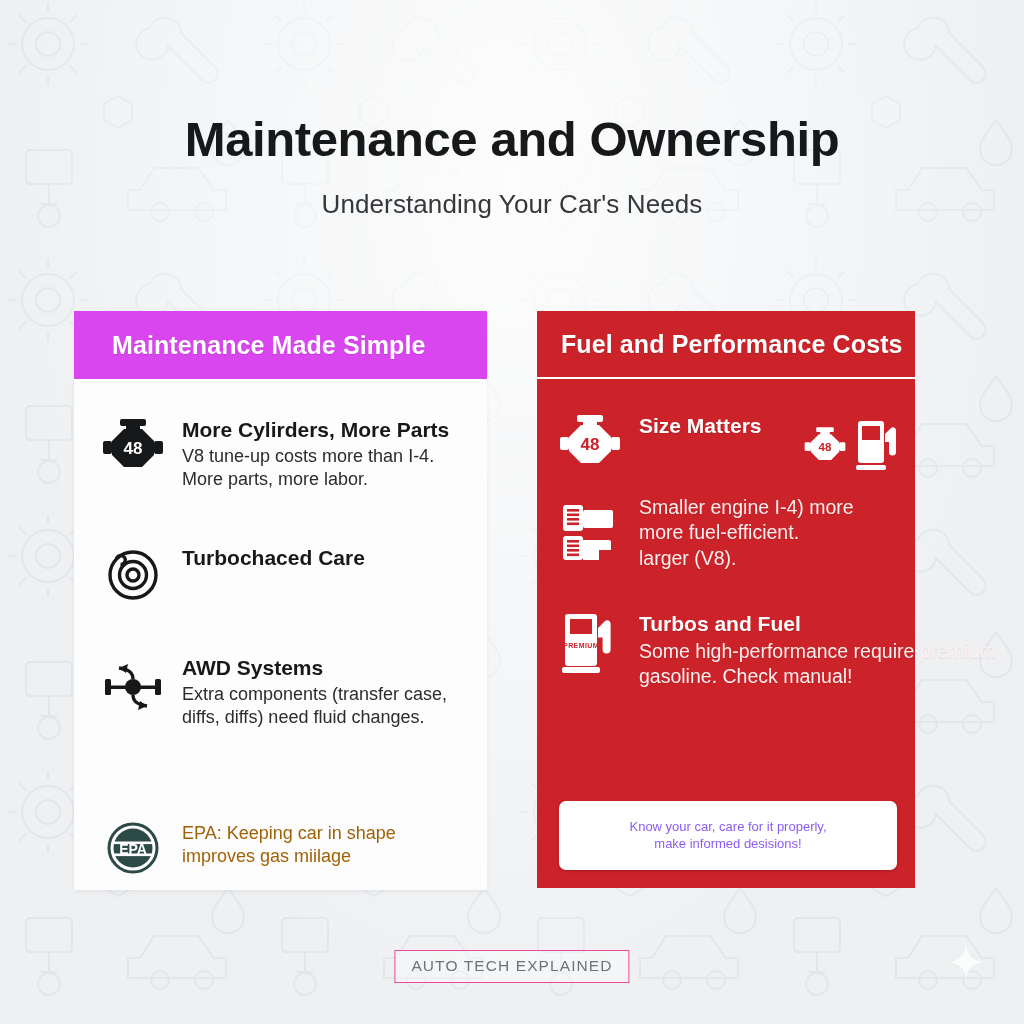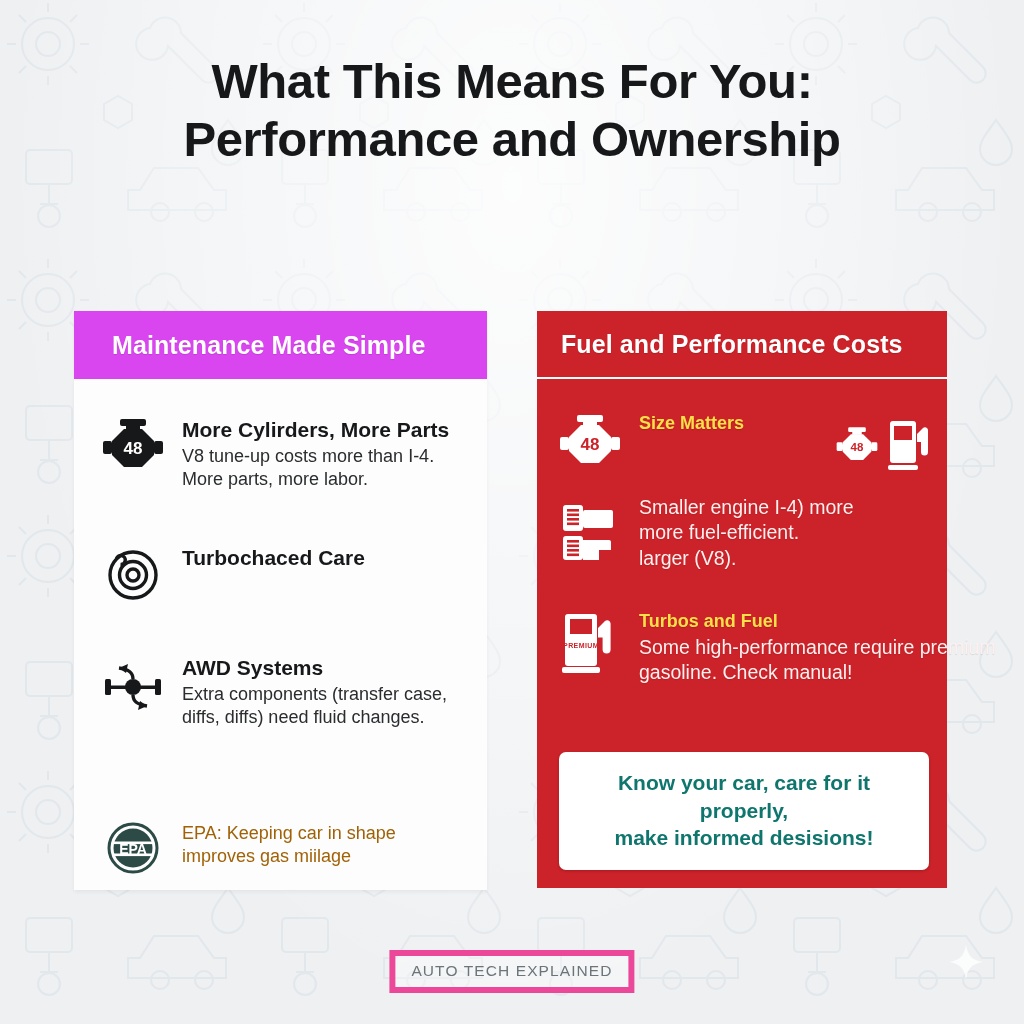--- a/index.html
+++ b/index.html
@@ -96,21 +96,21 @@
     background: #fdfdfd;
     height: 511px;
     box-sizing: border-box;
     padding: 36px 20px 0 28px;
     box-shadow: 0 2px 4px rgba(0,0,0,0.05);
   }
 
   
   #card-fuel {
     left: 537px;
-    width: 410px;
+    width: 378px;
   }
   #card-fuel .card-head {
     background: #cc2229;
     padding-left: 24px;
     border-bottom: 2px solid #ffffff;
   }
   #card-fuel .card-body {
     background: #cc2229;
     height: 509px;
     box-sizing: border-box;
@@ -149,22 +149,22 @@
 
   
   #row-cylinders { margin-top: 2px; }
   #row-turbo     { margin-top: 54px; }
   #row-awd       { margin-top: 52px; }
   #row-epa       { margin-top: 92px; }
   #row-epa .row-desc { color: #a16207; }
 
   
   #card-fuel .row-title {
-    color: #fde047;
-    font-size: 18px;
+    color: #ffffff;
+    font-size: 21px;
     text-shadow: 0 1px 1px rgba(0,0,0,0.13);
   }
   #card-fuel .row-desc {
     color: #fdf0ef;
     font-size: 19.5px;
     text-shadow: 0 1px 1px rgba(0,0,0,0.10);
   }
   #row-size   { margin-top: 8px; position: relative; }
   #row-small  { margin-top: 26px; align-items: center; }
   #row-turbos { margin-top: 40px; }
@@ -191,34 +191,33 @@
     left: 22px;
     right: 18px;
     bottom: 18px;
     background: #ffffff;
     border-radius: 7px;
     padding: 17px 14px 18px 14px;
     text-align: center;
     box-shadow: 0 1px 3px rgba(0,0,0,0.20);
   }
   .callout-text {
-    font-size: 21px;
-    color: #0f766e;
+    font-size: 13px;
+    color: #8b5cf6;
     line-height: 1.32;
     white-space: pre-line;
-    font-weight: bold;
   }
 
   
   .footer-badge {
     position: absolute;
     left: 50%;
     transform: translateX(-50%);
     top: 950px;
-    border: 6px solid #ec4899;
+    border: 1px solid #ec4899;
     background: rgba(255,255,255,0.35);
     padding: 6px 16px 7px 16px;
   }
   .footer-badge-text {
     font-size: 15.5px;
     color: #6d7478;
     letter-spacing: 1.1px;
   }
 
   .sparkle {
@@ -262,23 +261,24 @@
   </defs>
   <rect width="1024" height="1024" fill="#eef0f2"></rect>
   <rect width="1024" height="1024" fill="url(#autoparts)"></rect>
 </svg>
 <div id="bg-vignette"></div>
 
 <div id="page">
 
   <div class="header">
     <h1 class="title">
-      <span>What This Means For You:</span><br>
-      <span>Performance and Ownership</span>
+      <br>
+      <span>Maintenance and Ownership</span>
     </h1>
+    <div class="subtitle">Understanding Your Car's Needs</div>
   </div>
 
   <section class="card" id="card-maintenance">
     <div class="card-head">
       <span class="card-head-title">Maintenance Made Simple</span>
     </div>
     <div class="card-body">
 
       <div class="row" id="row-cylinders">
         <div class="row-icon">

